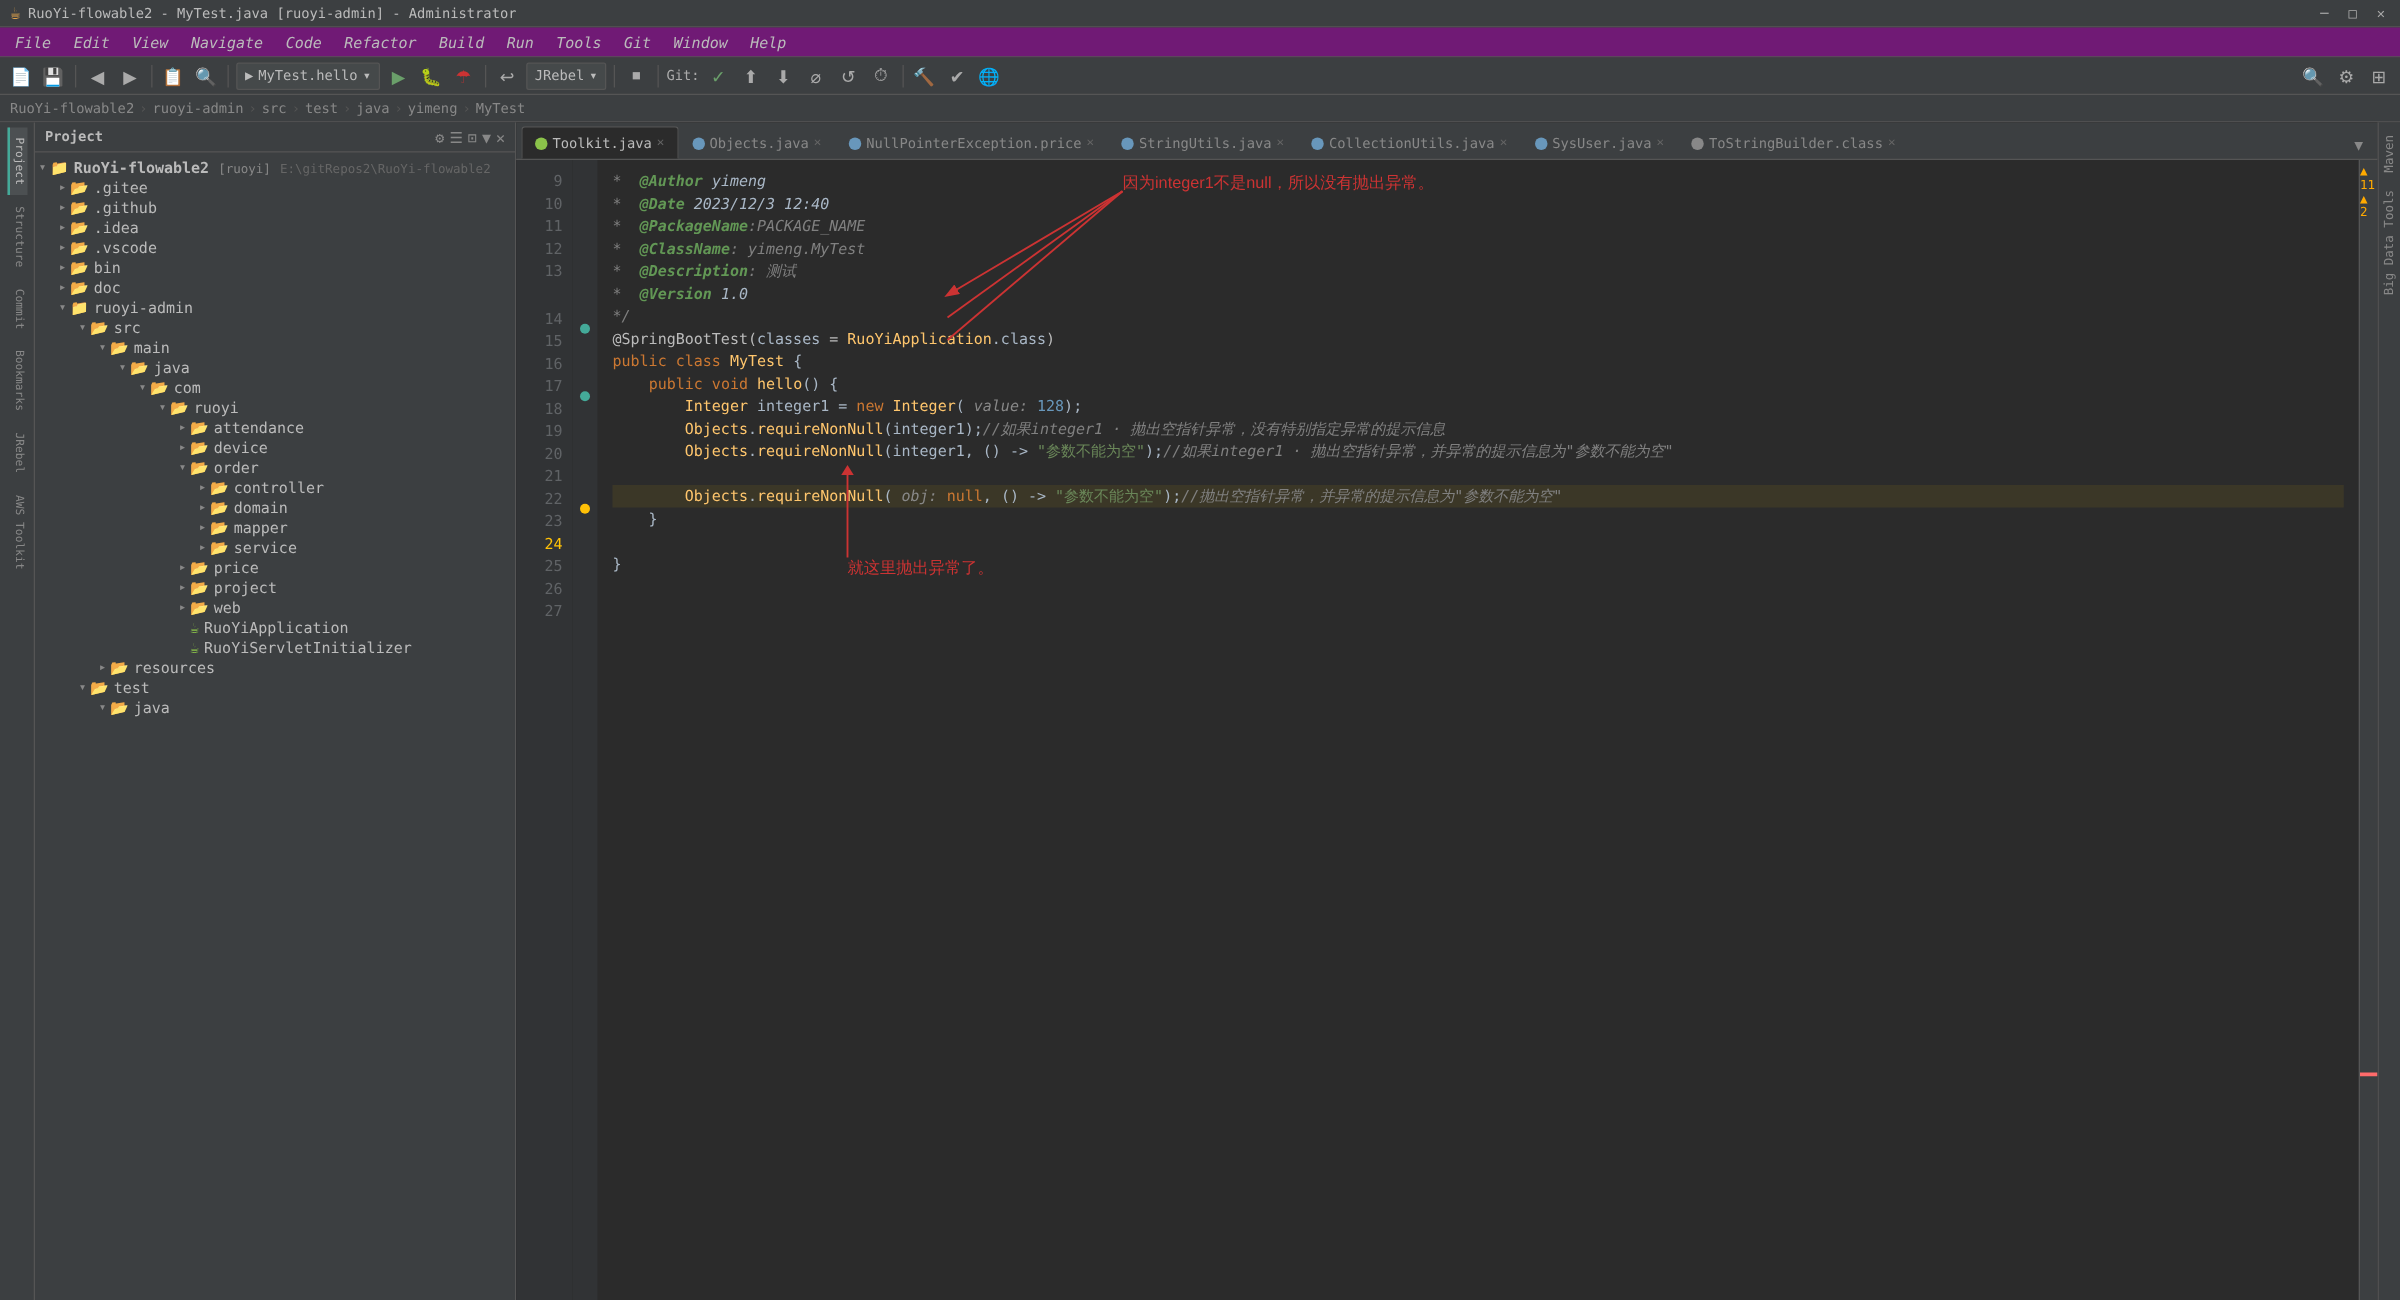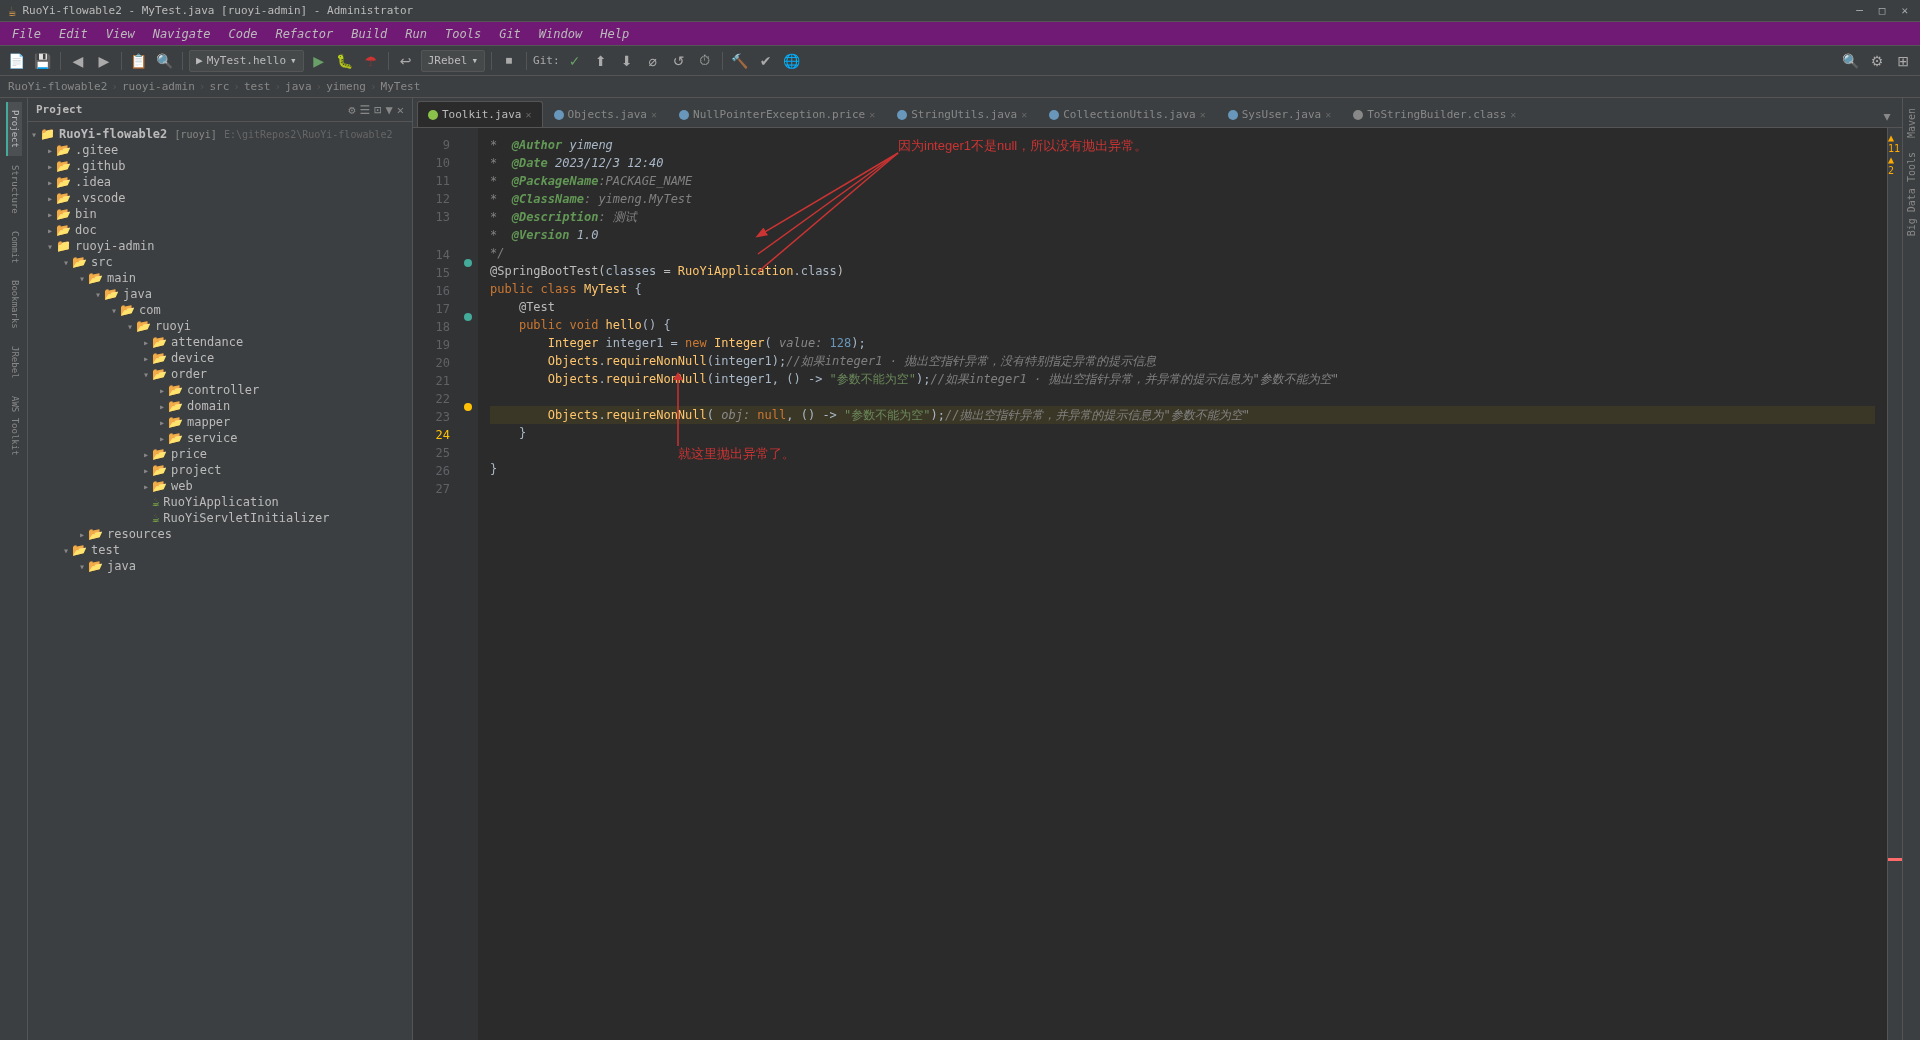--- a/index.html
+++ b/index.html
@@ -495,23 +495,20 @@
         </div>
 
         <div class="code-line">
           <span style="color:#bbb;">@SpringBootTest(<span style="color:#a9b7c6;">classes</span> = <span style="color:#ffc66d;">RuoYiApplication</span><span style="color:#a9b7c6;">.class</span>)</span>
         </div>
 
         <div class="code-line">
           <span><span class="kw">public class </span><span class="class-name">MyTest</span> {</span>
         </div>
 
-        <div class="code-line">
-          <span>&nbsp;&nbsp;&nbsp;&nbsp;<span style="color:#bbb;">@Test</span></span>
-        </div>
 
         <div class="code-line">
           <span>&nbsp;&nbsp;&nbsp;&nbsp;<span class="kw">public void </span><span class="method-name">hello</span>() {</span>
         </div>
 
         <div class="code-line">
           <span>&nbsp;&nbsp;&nbsp;&nbsp;&nbsp;&nbsp;&nbsp;&nbsp;<span class="class-name">Integer</span> integer1 = <span class="kw">new </span><span class="class-name">Integer</span>(<span style="color:#888; font-style:italic;"> value: </span><span class="num">128</span>);</span>
         </div>
 
         <div class="code-line">

